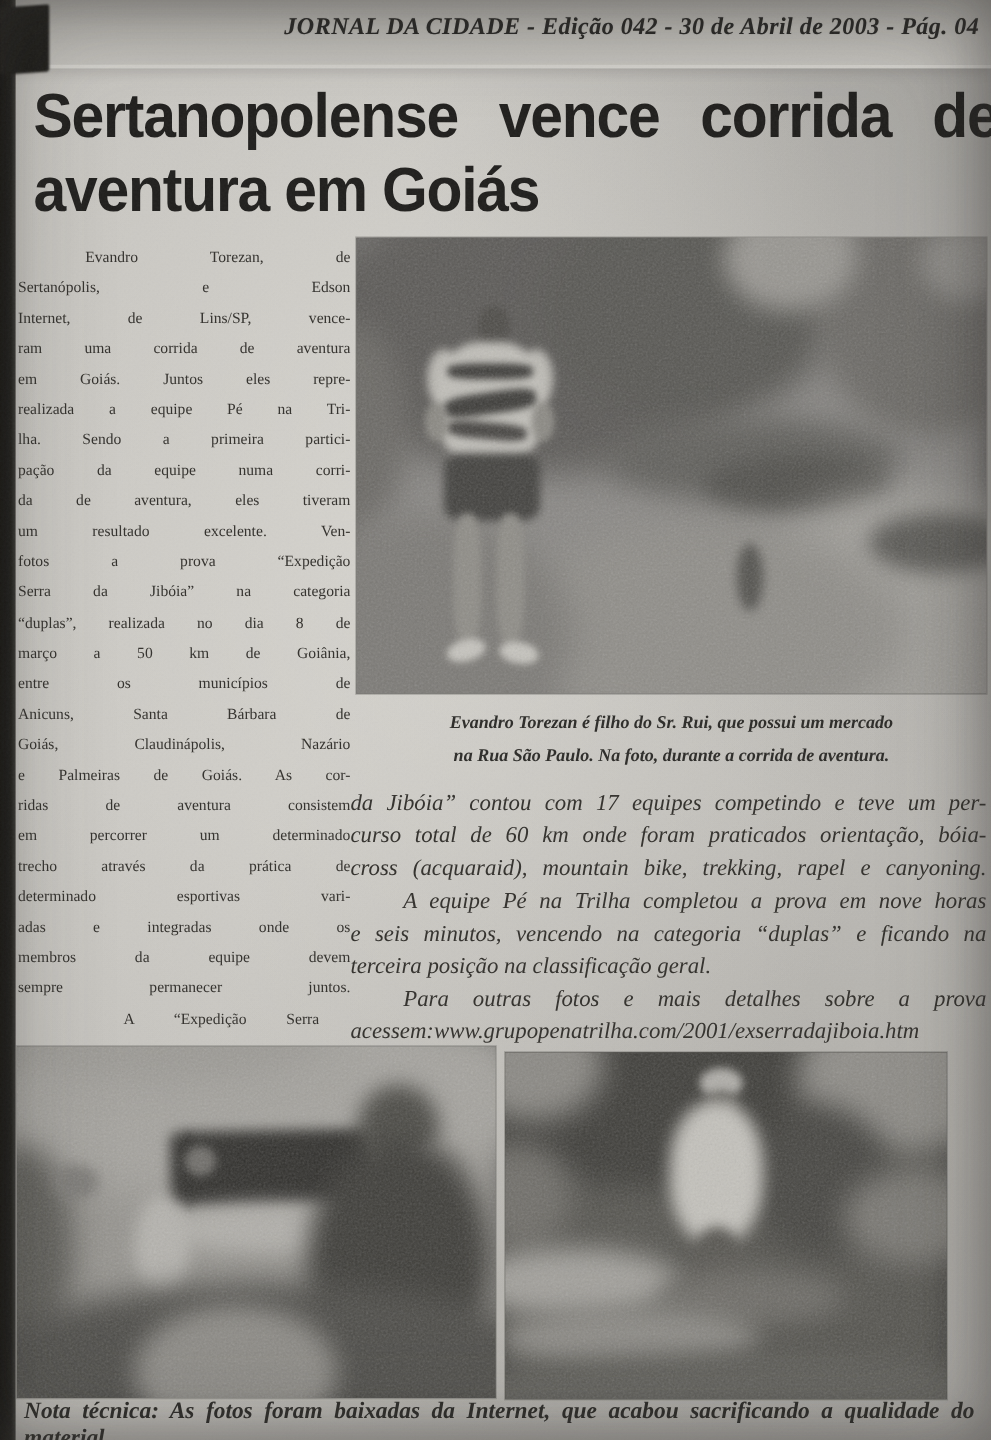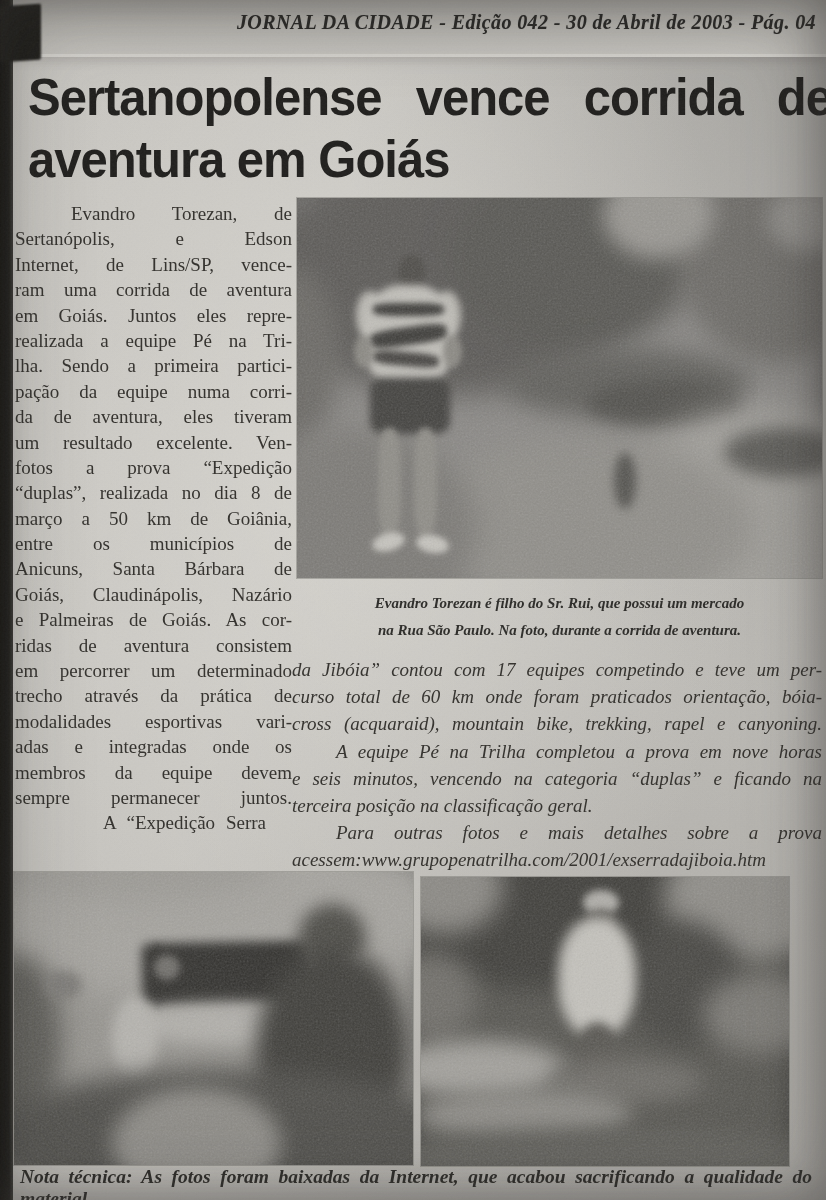--- a/index.html
+++ b/index.html
@@ -29,21 +29,21 @@
   .headline{left:28px;top:64px;width:804px;font-family:"Liberation Sans",sans-serif;
     font-weight:bold;color:#201f1d;letter-spacing:-1px;}
   .hl1{font-size:49px;line-height:62px;text-align:justify;text-align-last:justify;
     transform:scaleY(1.06);transform-origin:top left;}
   .hl2{font-size:49px;line-height:62px;transform:scaleY(1.06);transform-origin:top left;}
   
   .lcol{left:15px;top:201px;width:277px;}
   .rcol{left:292px;top:656px;width:530px;}
   .jline{box-sizing:border-box;width:100%;text-align:justify;text-align-last:justify;
     white-space:normal;overflow:visible;color:#33312d;}
-  .lcol .jline{font-size:19px;line-height:25.4px;height:25.4px;}
+  .lcol .jline{font-size:13px;line-height:25.4px;height:25.4px;}
   .rcol .jline{font-size:19px;line-height:27.2px;height:27.2px;font-style:italic;}
   .ind-sm{padding-left:56px;}
   .ind-md{padding-left:44px;}
   .last-short{padding-left:88px;padding-right:26px;}
   .no-just{text-align-last:left;}
   
   .caption{left:297px;top:590px;width:525px;text-align:center;font-style:italic;
     font-weight:bold;font-size:15px;line-height:26.5px;color:#2d2c29;}
   .footer-note{left:20px;top:1166px;width:792px;font-style:italic;font-weight:bold;
     font-size:19.5px;color:#2c2b28;text-align:justify;text-align-last:justify;}
@@ -88,30 +88,31 @@
     <div class="jline">Sertanópolis, e Edson</div>
     <div class="jline">Internet, de Lins/SP, vence-</div>
     <div class="jline">ram uma corrida de aventura</div>
     <div class="jline">em Goiás. Juntos eles repre-</div>
     <div class="jline">realizada a equipe Pé na Tri-</div>
     <div class="jline">lha. Sendo a primeira partici-</div>
     <div class="jline">pação da equipe numa corri-</div>
     <div class="jline">da de aventura, eles tiveram</div>
     <div class="jline">um resultado excelente. Ven-</div>
     <div class="jline">fotos a prova “Expedição</div>
+    <div class="jline">Serra da Jibóia” na categoria</div>
     <div class="jline">“duplas”, realizada no dia 8 de</div>
     <div class="jline">março a 50 km de Goiânia,</div>
     <div class="jline">entre os municípios de</div>
     <div class="jline">Anicuns, Santa Bárbara de</div>
     <div class="jline">Goiás, Claudinápolis, Nazário</div>
     <div class="jline">e Palmeiras de Goiás. As cor-</div>
     <div class="jline">ridas de aventura consistem</div>
     <div class="jline">em percorrer um determinado</div>
     <div class="jline">trecho através da prática de</div>
-    <div class="jline">modalidades esportivas vari-</div>
+    <div class="jline">determinado esportivas vari-</div>
     <div class="jline">adas e integradas onde os</div>
     <div class="jline">membros da equipe devem</div>
     <div class="jline">sempre permanecer juntos.</div>
     <div class="jline last-short">A “Expedição Serra</div>
   </div>
 
   <div class="abs photo main-photo">
     <div class="scene">
       <div class="blob" style="left:-5%;top:-8%;width:70%;height:60%;background:#5a5855;filter:blur(14px);"></div>
       <div class="blob" style="left:30%;top:-5%;width:45%;height:45%;background:#565551;filter:blur(14px);"></div>

